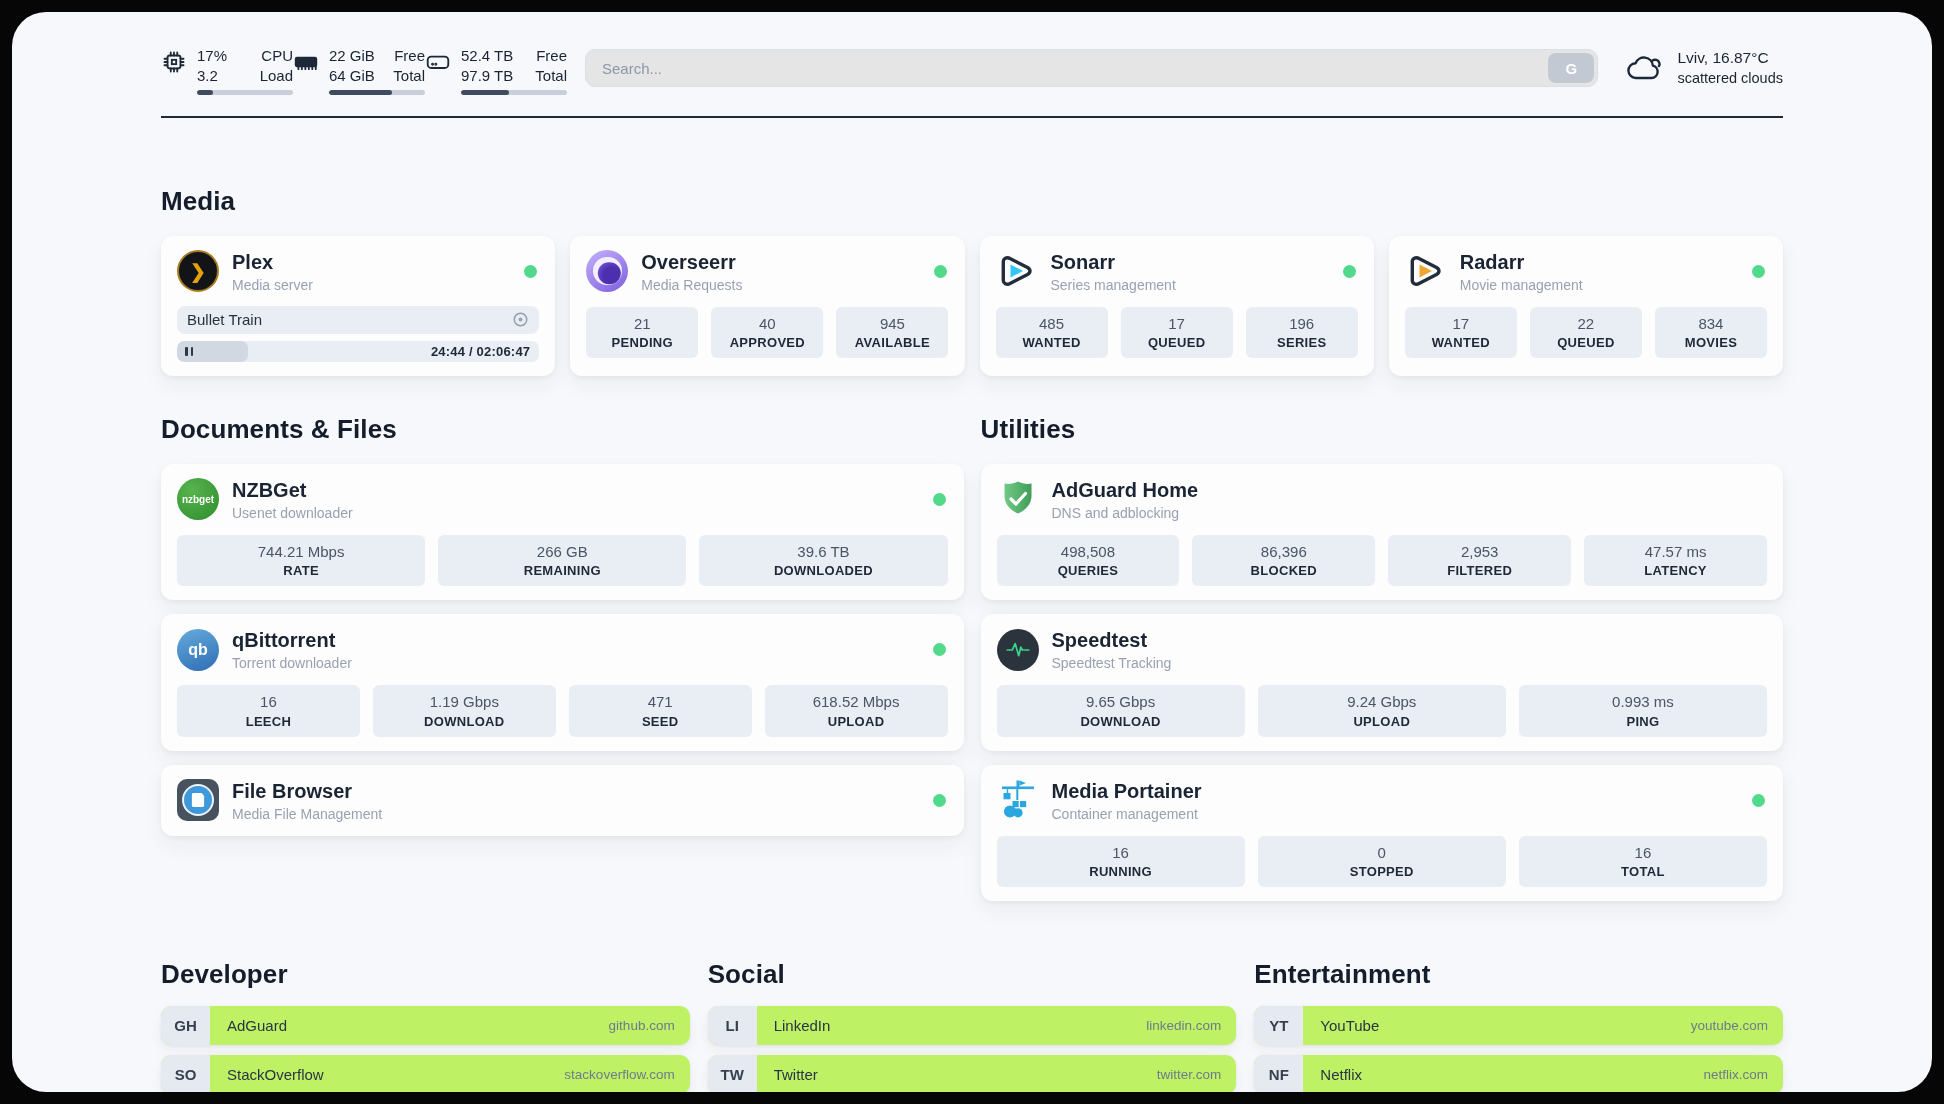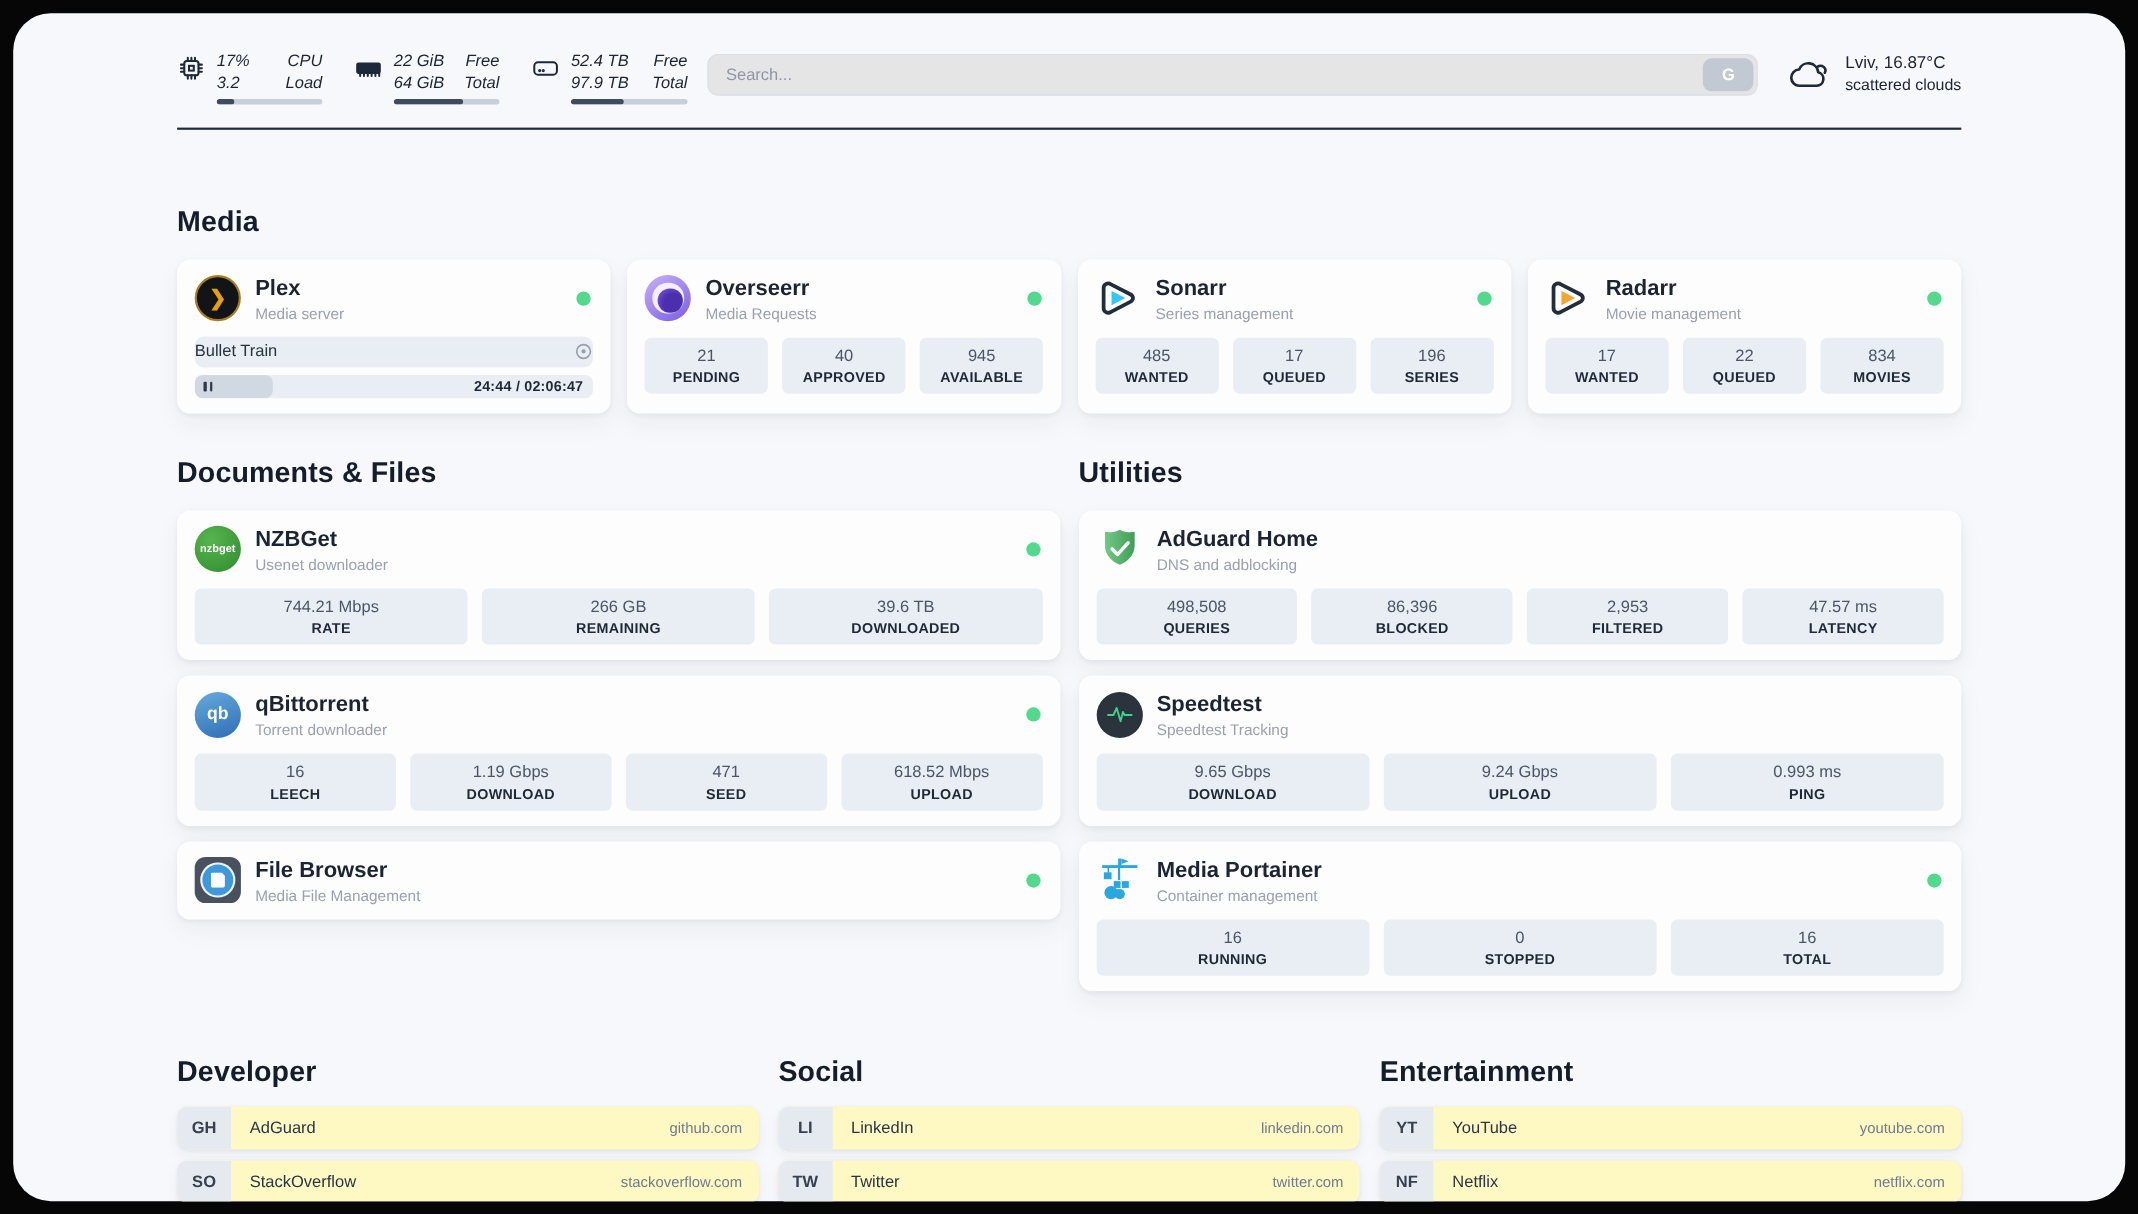--- a/index.html
+++ b/index.html
@@ -9,21 +9,21 @@
     font-family:"Liberation Sans", sans-serif; color:#1b2434;
   }
   .page {
     position:absolute; inset:12px; background:#f7f8fb;
     border-radius:34px; overflow:hidden;
   }
   .content { width:1622px; margin:0 auto; }
 
   
   .topbar { display:flex; align-items:flex-start; padding-top:34px; }
-  .sysgroup { display:flex; gap:29px; flex:none;font-style:italic; }
+  .sysgroup { display:flex; gap:0; flex:none; }
   .sw { display:flex; gap:10px; }
   .sw-icon { width:26px; height:26px; margin-top:3px; flex:none; }
   .sw-icon svg { width:100%; height:100%; }
   .sw-body { width:96px; font-size:15px; font-weight:500; color:#1b2434; }
   .sw-row { display:flex; justify-content:space-between; line-height:1.32; }
   .sw-bar { height:5px; background:#c9cfd9; border-radius:3px; margin-top:4px; overflow:hidden; }
   .sw-fill { height:100%; background:#3e4b61; border-radius:3px; }
 
   .search-wrap { flex:1; margin:3px 27px 0 18px; position:relative; }
   .search-input {
@@ -73,21 +73,21 @@
 
   .stats { display:flex; gap:13px; margin-top:14px; }
   .stat { flex:1; background:#e9edf4; border-radius:6px; text-align:center; padding:7px 4px 8px; }
   .stat-value { font-size:15px; color:#4b5565; line-height:1.3; }
   .stat-label { font-size:13px; font-weight:700; color:#1f2836; margin-top:2px; letter-spacing:.3px; }
 
   
   .np-row {
     margin-top:13px; background:#e9edf4; border-radius:8px; height:28px;
     display:flex; align-items:center; justify-content:space-between;
-    padding:0 0; font-size:15px; color:#28323f; font-weight:500;
+    padding:0 10px; font-size:15px; color:#28323f; font-weight:500;
   }
   .np-row svg { width:17px; height:17px; }
   .pb-row { margin-top:7px; position:relative; background:#e9edf4; border-radius:7px; height:21px; overflow:hidden; }
   .pb-fill {
     position:absolute; left:0; top:0; bottom:0; background:#d2d8e2;
     border-radius:7px; display:flex; align-items:center; padding-left:8px;
   }
   .pause { display:flex; gap:3px; }
   .pause span { width:2.6px; height:9px; background:#2c3748; border-radius:1px; display:block; }
   .pb-time {
@@ -106,21 +106,21 @@
   .qb-badge  { width:42px; height:42px; background:linear-gradient(160deg,#66abdd,#2e6db4); color:#fff; font-size:16px; font-weight:700; }
   .fb-badge  { width:42px; height:42px; background:#48515e; border-radius:10px; position:relative; }
   .fb-badge::before { content:""; position:absolute; inset:5px; border-radius:50%; background:#eef3f8; }
   .fb-badge::after  { content:""; position:absolute; inset:7px; border-radius:50%; background:#3d98dc; }
   .fb-floppy { position:absolute; z-index:2; left:50%; top:50%; width:13px; height:14px; transform:translate(-50%,-50%);
                background:#fff; border-radius:2px; clip-path:polygon(0 0,78% 0,100% 22%,100% 100%,0 100%); }
   .st-badge  { width:42px; height:42px; background:#2b333c; }
 
   
   .bm-row {
-    display:flex; align-items:center; height:39px; background:#fef9c3;
+    display:flex; align-items:center; height:39px; background:#bef264;
     border-radius:10px; overflow:hidden; cursor:pointer;
     box-shadow:0 1px 3px rgba(25,35,55,.06), 0 6px 14px rgba(25,35,55,.05);
   }
   .bm-tag {
     width:49px; align-self:stretch; background:#e5eaf1; display:flex;
     align-items:center; justify-content:center; font-size:15px; font-weight:600; color:#36404f;
   }
   .bm-name { margin-left:17px; font-size:15px; font-weight:500; color:#2a3444; flex:1; }
   .bm-url  { margin-right:15px; font-size:13.5px; color:#6f7a8d; }
 </style>

